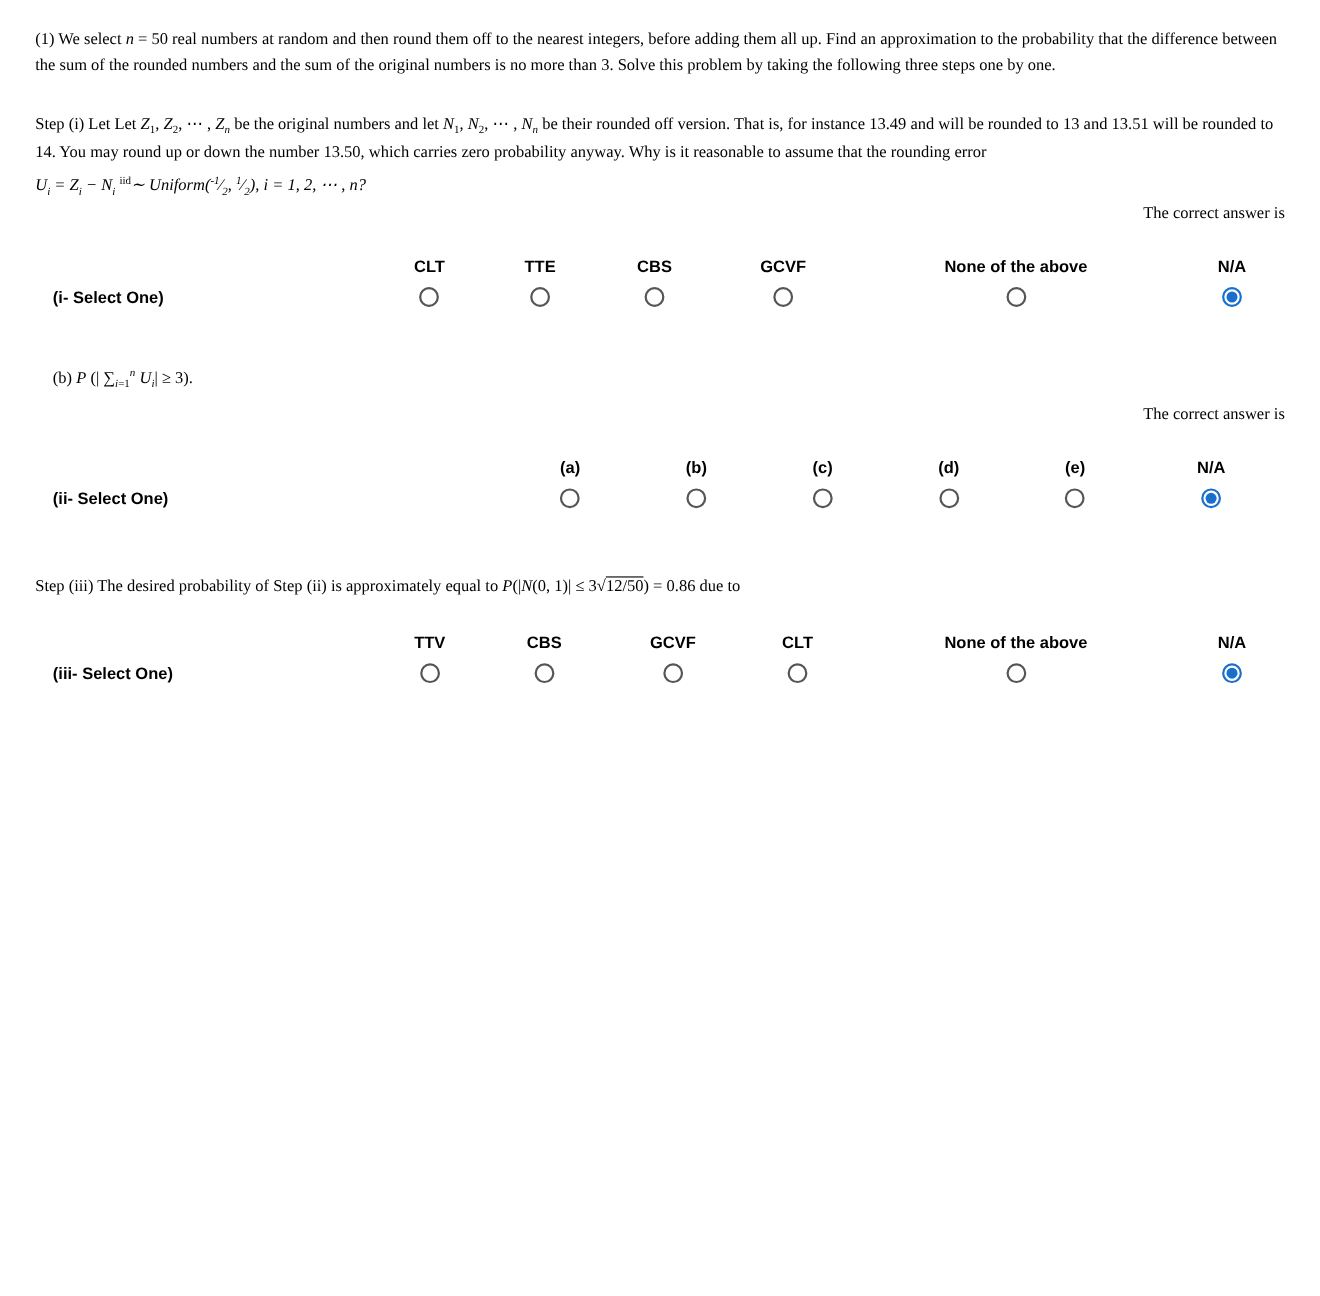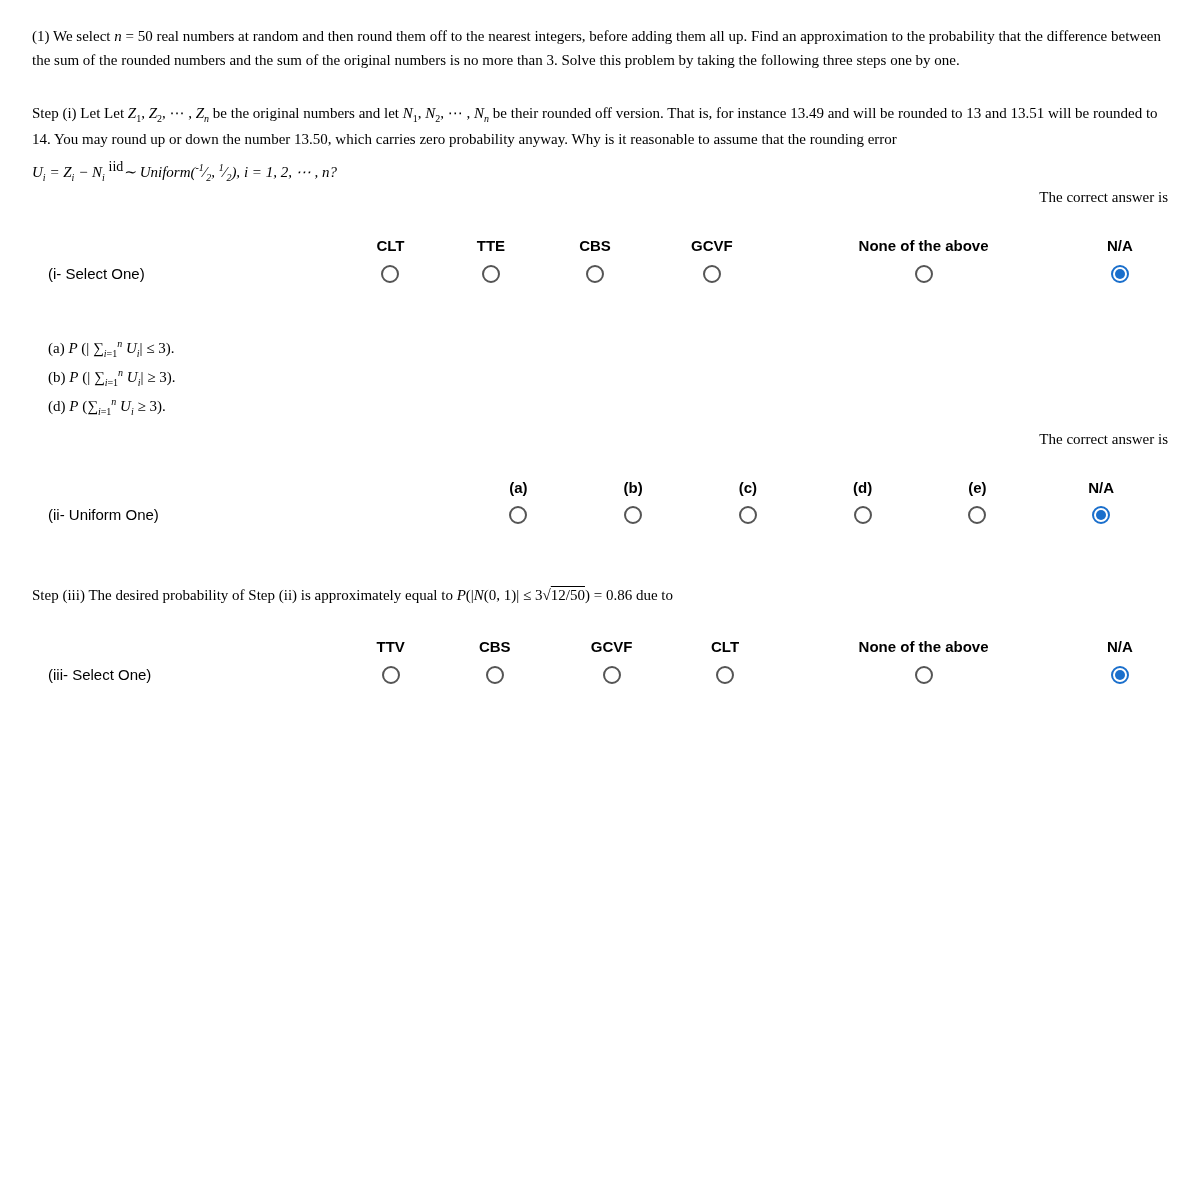--- a/index.html
+++ b/index.html
@@ -54,21 +54,21 @@
       min-width: 160px;
     }
 
     .radio-table td {
       text-align: center;
       padding: 6px 12px;
     }
 
     .radio-table td.row-label {
       text-align: left;
-      font-weight: normal;
+      font-weight: bold;
       font-family: Arial, sans-serif;
       font-size: 15px;
       padding-left: 16px;
     }
 
     
     .radio-btn {
       display: inline-block;
       width: 18px;
       height: 18px;
@@ -126,21 +126,21 @@
   <p class="question-text">
     (1) We select <em>n</em> = 50 real numbers at random and then round them off to the nearest integers, before adding them all up. Find an approximation to the probability that the difference between the sum of the rounded numbers and the sum of the original numbers is no more than 3. Solve this problem by taking the following three steps one by one.
   </p>
 </div>
 
 <div class="section">
   <p class="step-text">
     Step (i) Let Let <em>Z</em><sub>1</sub>, <em>Z</em><sub>2</sub>, ⋯ , <em>Z</em><sub><em>n</em></sub> be the original numbers and let <em>N</em><sub>1</sub>, <em>N</em><sub>2</sub>, ⋯ , <em>N</em><sub><em>n</em></sub> be their rounded off version. That is, for instance 13.49 and will be rounded to 13 and 13.51 will be rounded to 14. You may round up or down the number 13.50, which carries zero probability anyway. Why is it reasonable to assume that the rounding error
   </p>
   <p class="formula-line">
-    <em>U<sub>i</sub></em> = <em>Z<sub>i</sub></em> − <em>N<sub>i</sub></em> <sup style="font-style:normal; font-size:14px;">iid</sup>∼ <em>Uniform</em>(<sup>-1</sup>⁄<sub>2</sub>, <sup>1</sup>⁄<sub>2</sub>), <em>i</em> = 1, 2, ⋯ , <em>n</em>?
+    <em>U<sub>i</sub></em> = <em>Z<sub>i</sub></em> − <em>N<sub>i</sub></em> <sup style="font-style:normal; font-size:10px;">iid</sup>∼ <em>Uniform</em>(<sup>-1</sup>⁄<sub>2</sub>, <sup>1</sup>⁄<sub>2</sub>), <em>i</em> = 1, 2, ⋯ , <em>n</em>?
   </p>
   <p class="correct-answer-label">The correct answer is</p>
 
   <table class="radio-table">
     <thead>
       <tr>
         <th class="row-label-header"></th>
         <th>CLT</th>
         <th>TTE</th>
         <th>CBS</th>
@@ -161,42 +161,40 @@
       </tr>
     </tbody>
   </table>
 </div>
 
 <div class="divider"></div>
 
 <div class="section">
 
   <div class="options-list">
-    <span class="opt">(a) <em>P</em> (| ∑<sub><em>i</em>=1</sub><sup><em>n</em></sup> <em>U<sub>i</sub></em>| ≤ 3).</span>
     <span class="opt">(b) <em>P</em> (| ∑<sub><em>i</em>=1</sub><sup><em>n</em></sup> <em>U<sub>i</sub></em>| ≥ 3).</span>
-    <span class="opt">(d) <em>P</em> (∑<sub><em>i</em>=1</sub><sup><em>n</em></sup> <em>U<sub>i</sub></em> ≥ 3).</span>
   </div>
 
   <p class="correct-answer-label">The correct answer is</p>
 
   <table class="radio-table">
     <thead>
       <tr>
         <th class="row-label-header"></th>
         <th>(a)</th>
         <th>(b)</th>
         <th>(c)</th>
         <th>(d)</th>
         <th>(e)</th>
         <th>N/A</th>
       </tr>
     </thead>
     <tbody>
       <tr>
-        <td class="row-label">(ii- Uniform One)</td>
+        <td class="row-label">(ii- Select One)</td>
         <td><span class="radio-btn"></span></td>
         <td><span class="radio-btn"></span></td>
         <td><span class="radio-btn"></span></td>
         <td><span class="radio-btn"></span></td>
         <td><span class="radio-btn"></span></td>
         <td><span class="radio-btn selected"></span></td>
       </tr>
     </tbody>
   </table>
 </div>

